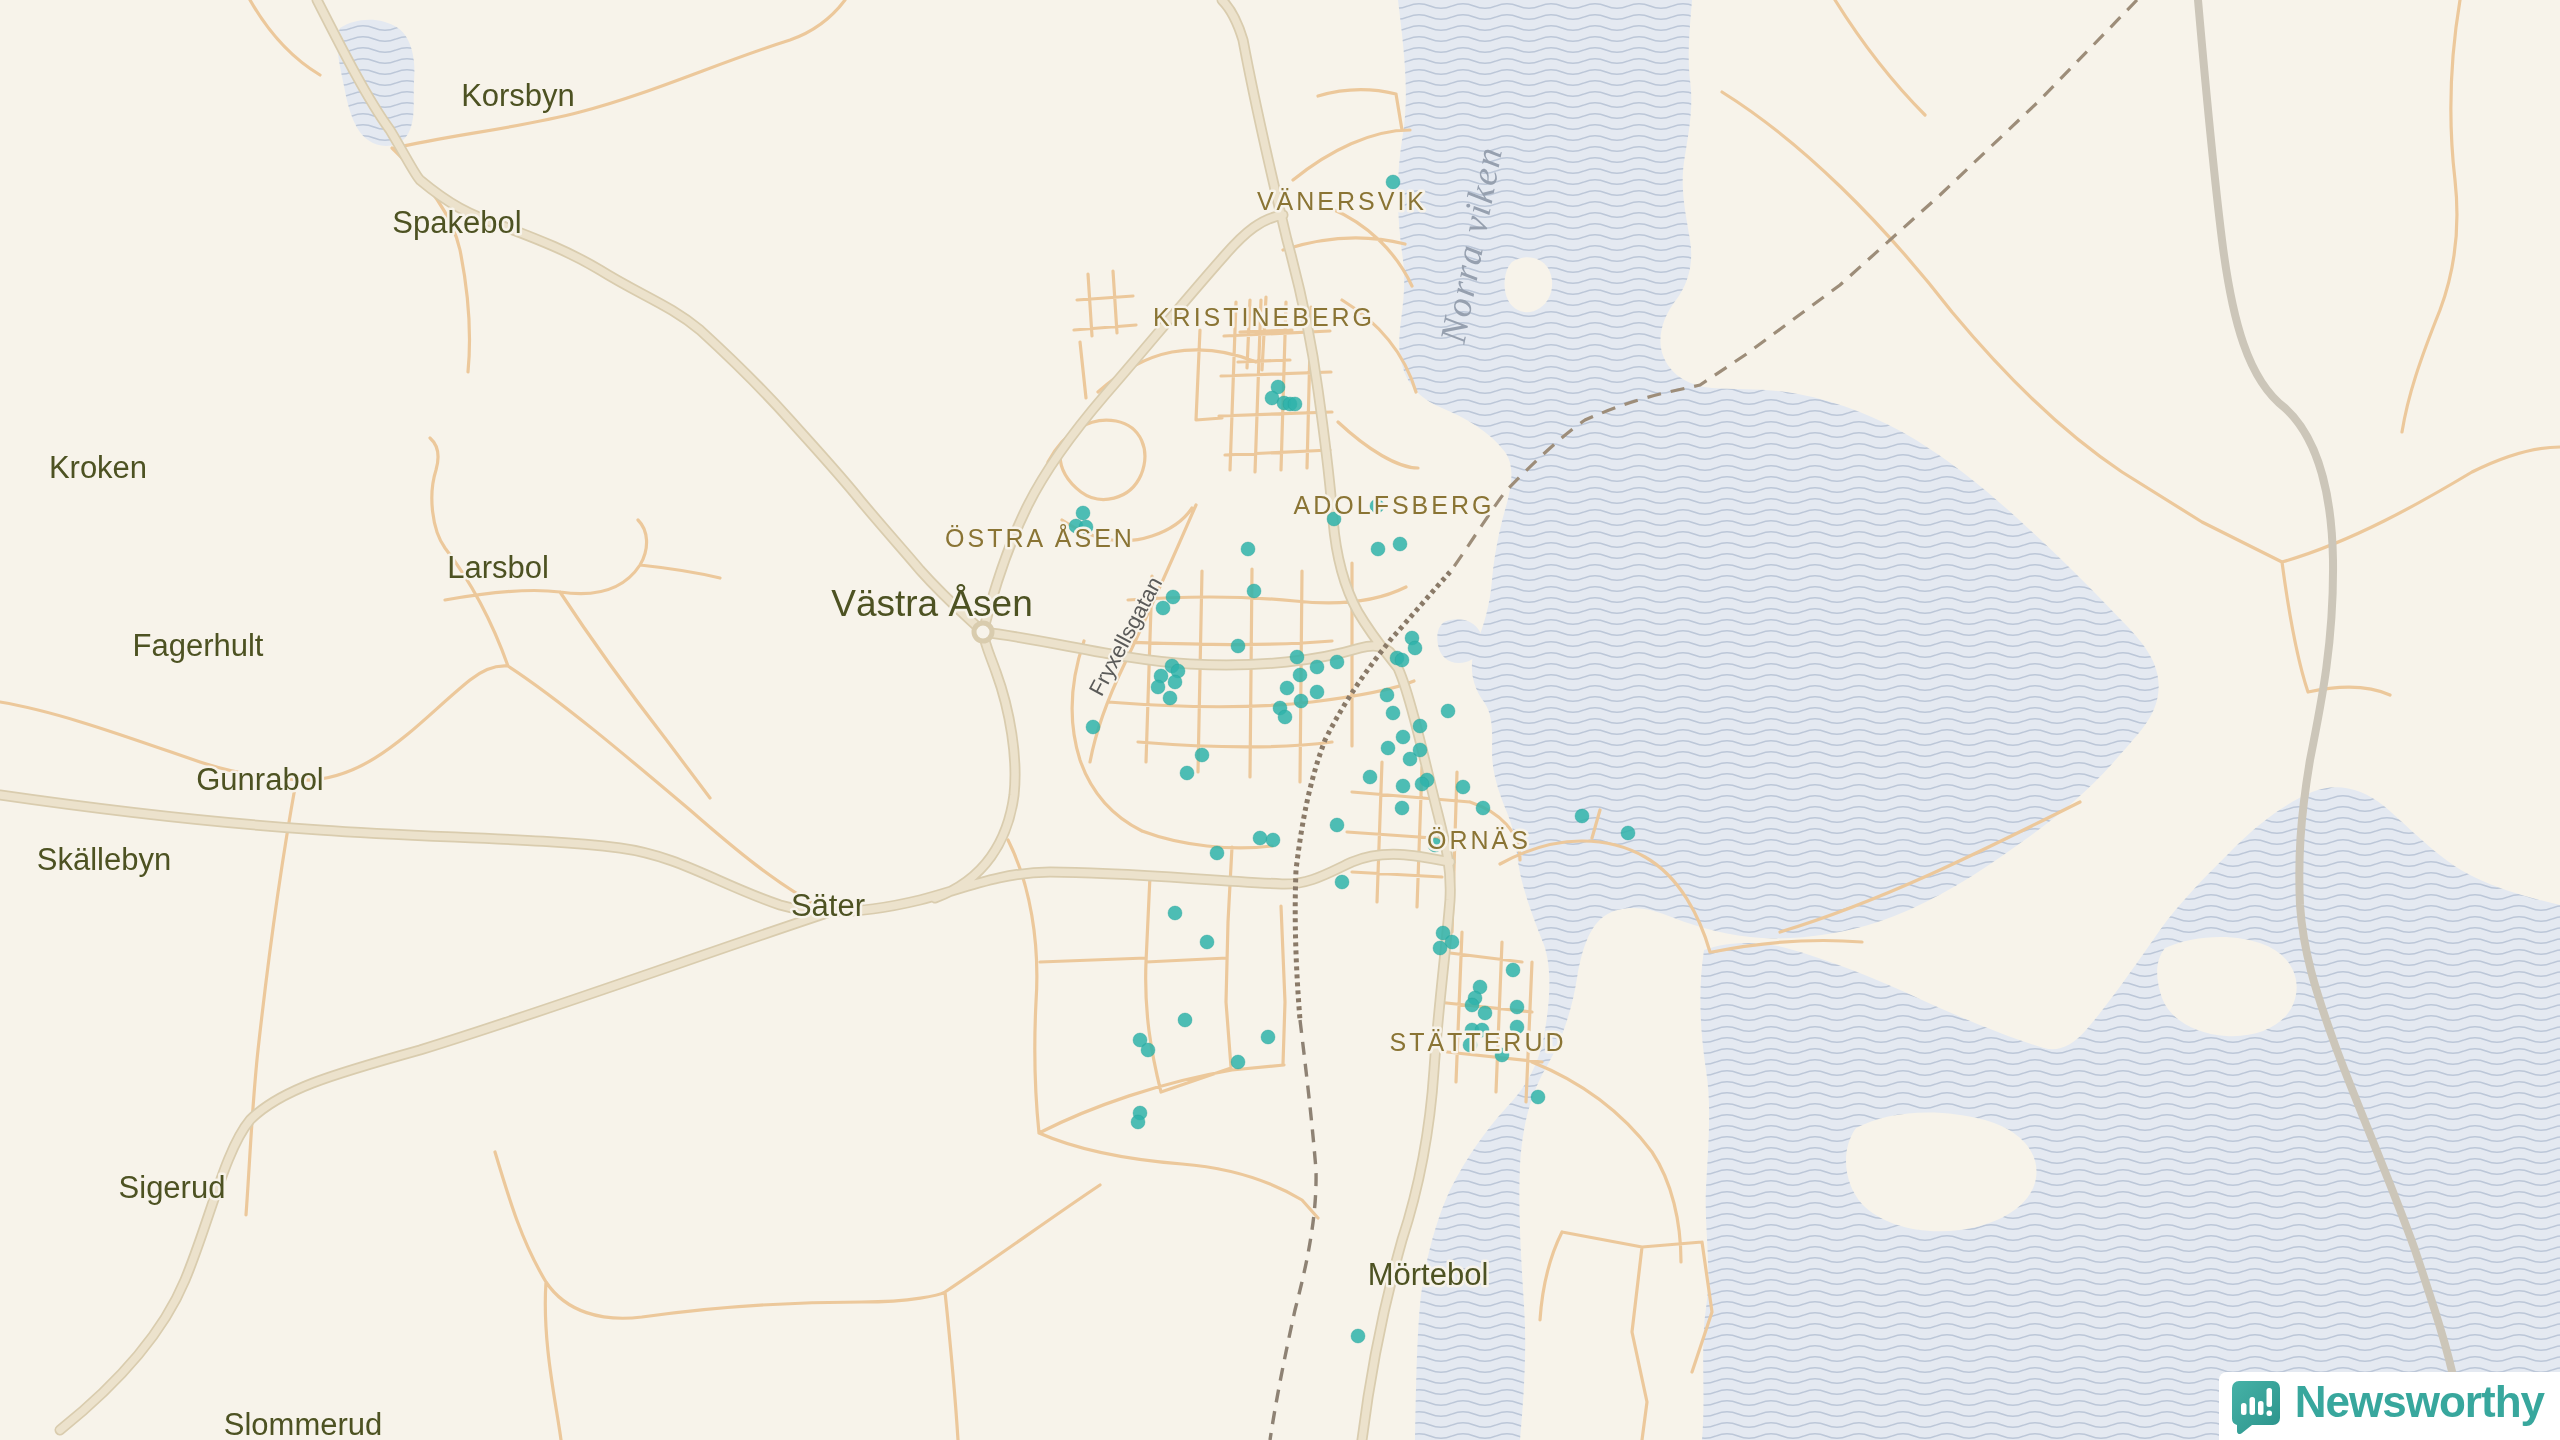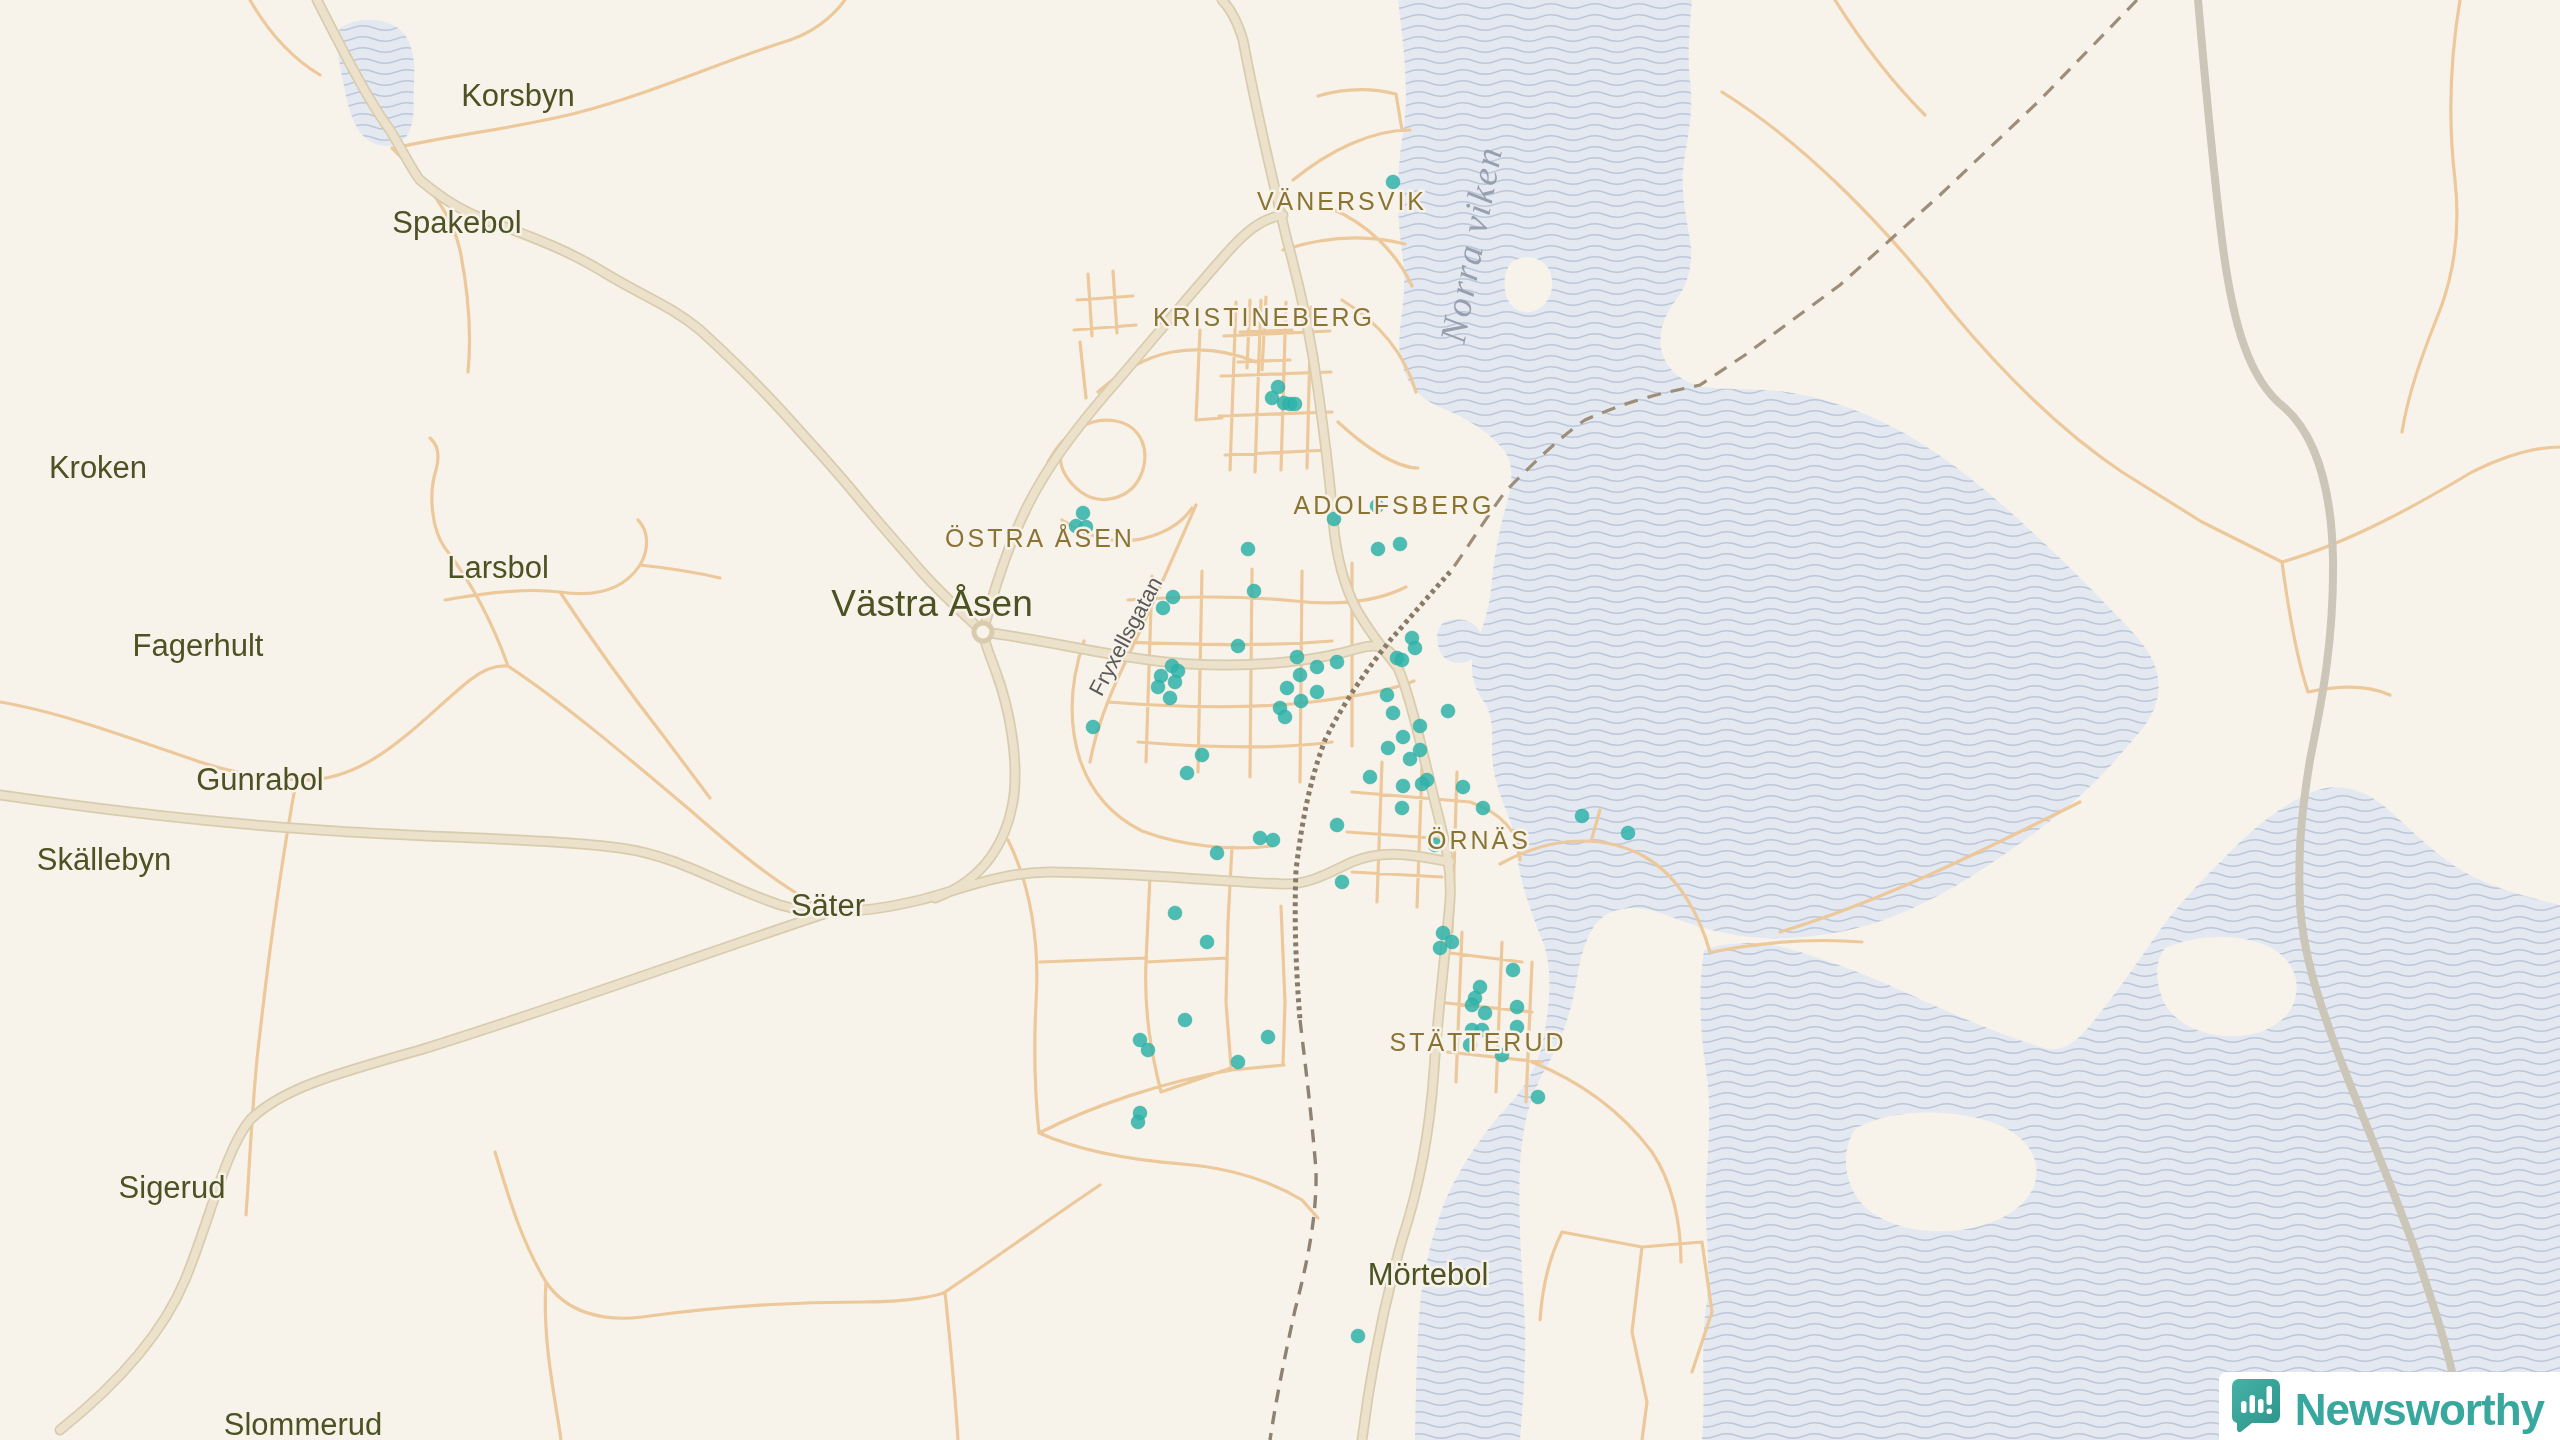--- a/index.html
+++ b/index.html
@@ -19,21 +19,21 @@
   .road-major-casing{fill:none;stroke:#d9ccae;stroke-width:11;stroke-linecap:round;stroke-linejoin:round;}
   .road-major{fill:none;stroke:#ece2cc;stroke-width:7.5;stroke-linecap:round;stroke-linejoin:round;}
   .road-gray{fill:none;stroke:#ccc6b9;stroke-width:8;stroke-linecap:round;stroke-linejoin:round;}
   .rail{fill:none;stroke:#9d8d79;}
   .rail.north{stroke-width:3.2;stroke-dasharray:14 10;}
   .rail.city{stroke-width:5;stroke-dasharray:4 4;stroke:#8a7a68;}
   .rail.south{stroke-width:3.4;stroke-dasharray:13 9;stroke:#8e8274;}
   .dot{fill:#2fb3aa;fill-opacity:0.85;stroke:#1f9e96;stroke-opacity:.35;stroke-width:1;}
   
   .logo-card{position:absolute;right:0;bottom:0;background:#ffffff;border-top-left-radius:8px;
-             display:flex;align-items:flex-end;gap:14px;padding:8px 16px 8px 12px;height:68px;box-sizing:border-box;}
+             display:flex;align-items:flex-start;gap:14px;padding:8px 16px 8px 12px;height:68px;box-sizing:border-box;}
   .logo-text{color:#38a79d;font-size:44px;font-weight:bold;letter-spacing:-1px;line-height:1;}
 </style>
 </head>
 <body>
 
 <div id="stage">
   <svg id="map-svg" width="2560" height="1440" viewBox="0 0 2560 1440">
     <defs>
       <pattern id="waves" width="44" height="11" patternUnits="userSpaceOnUse">
         <rect width="44" height="11" fill="#e4e9f1"></rect>

